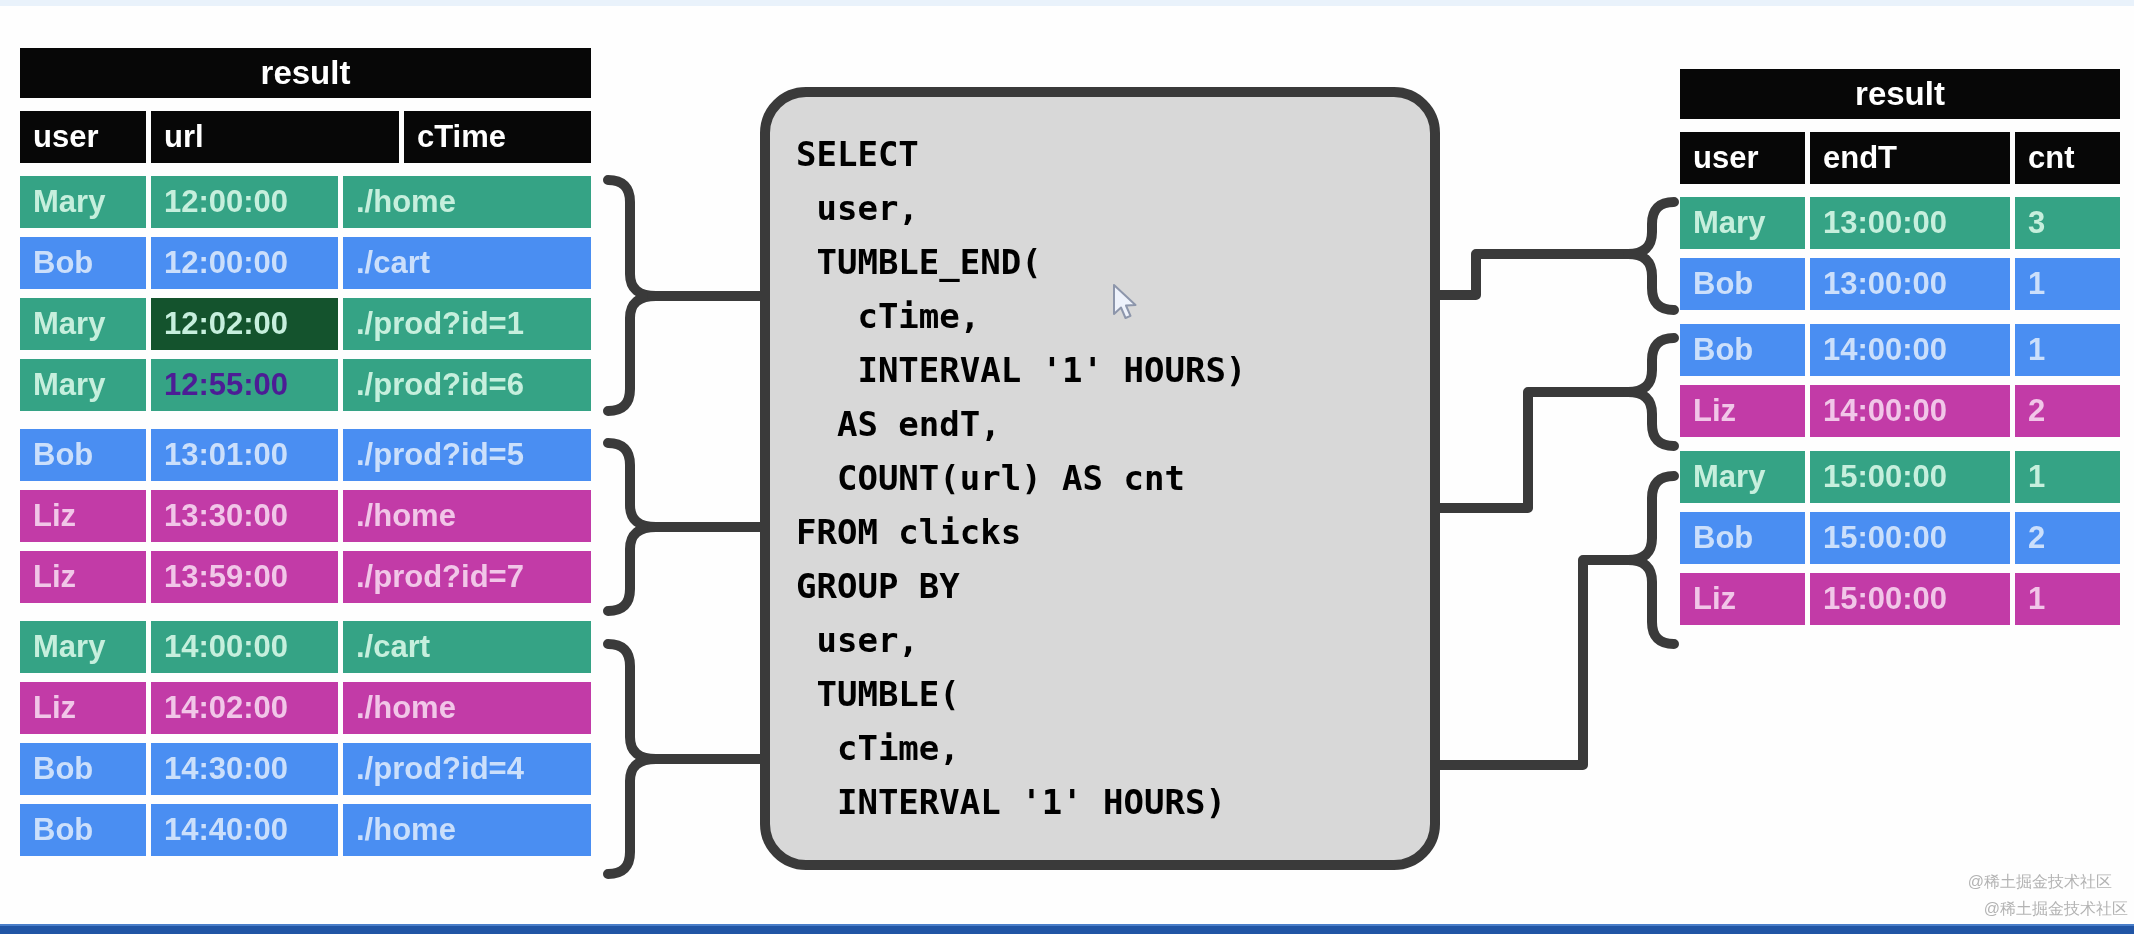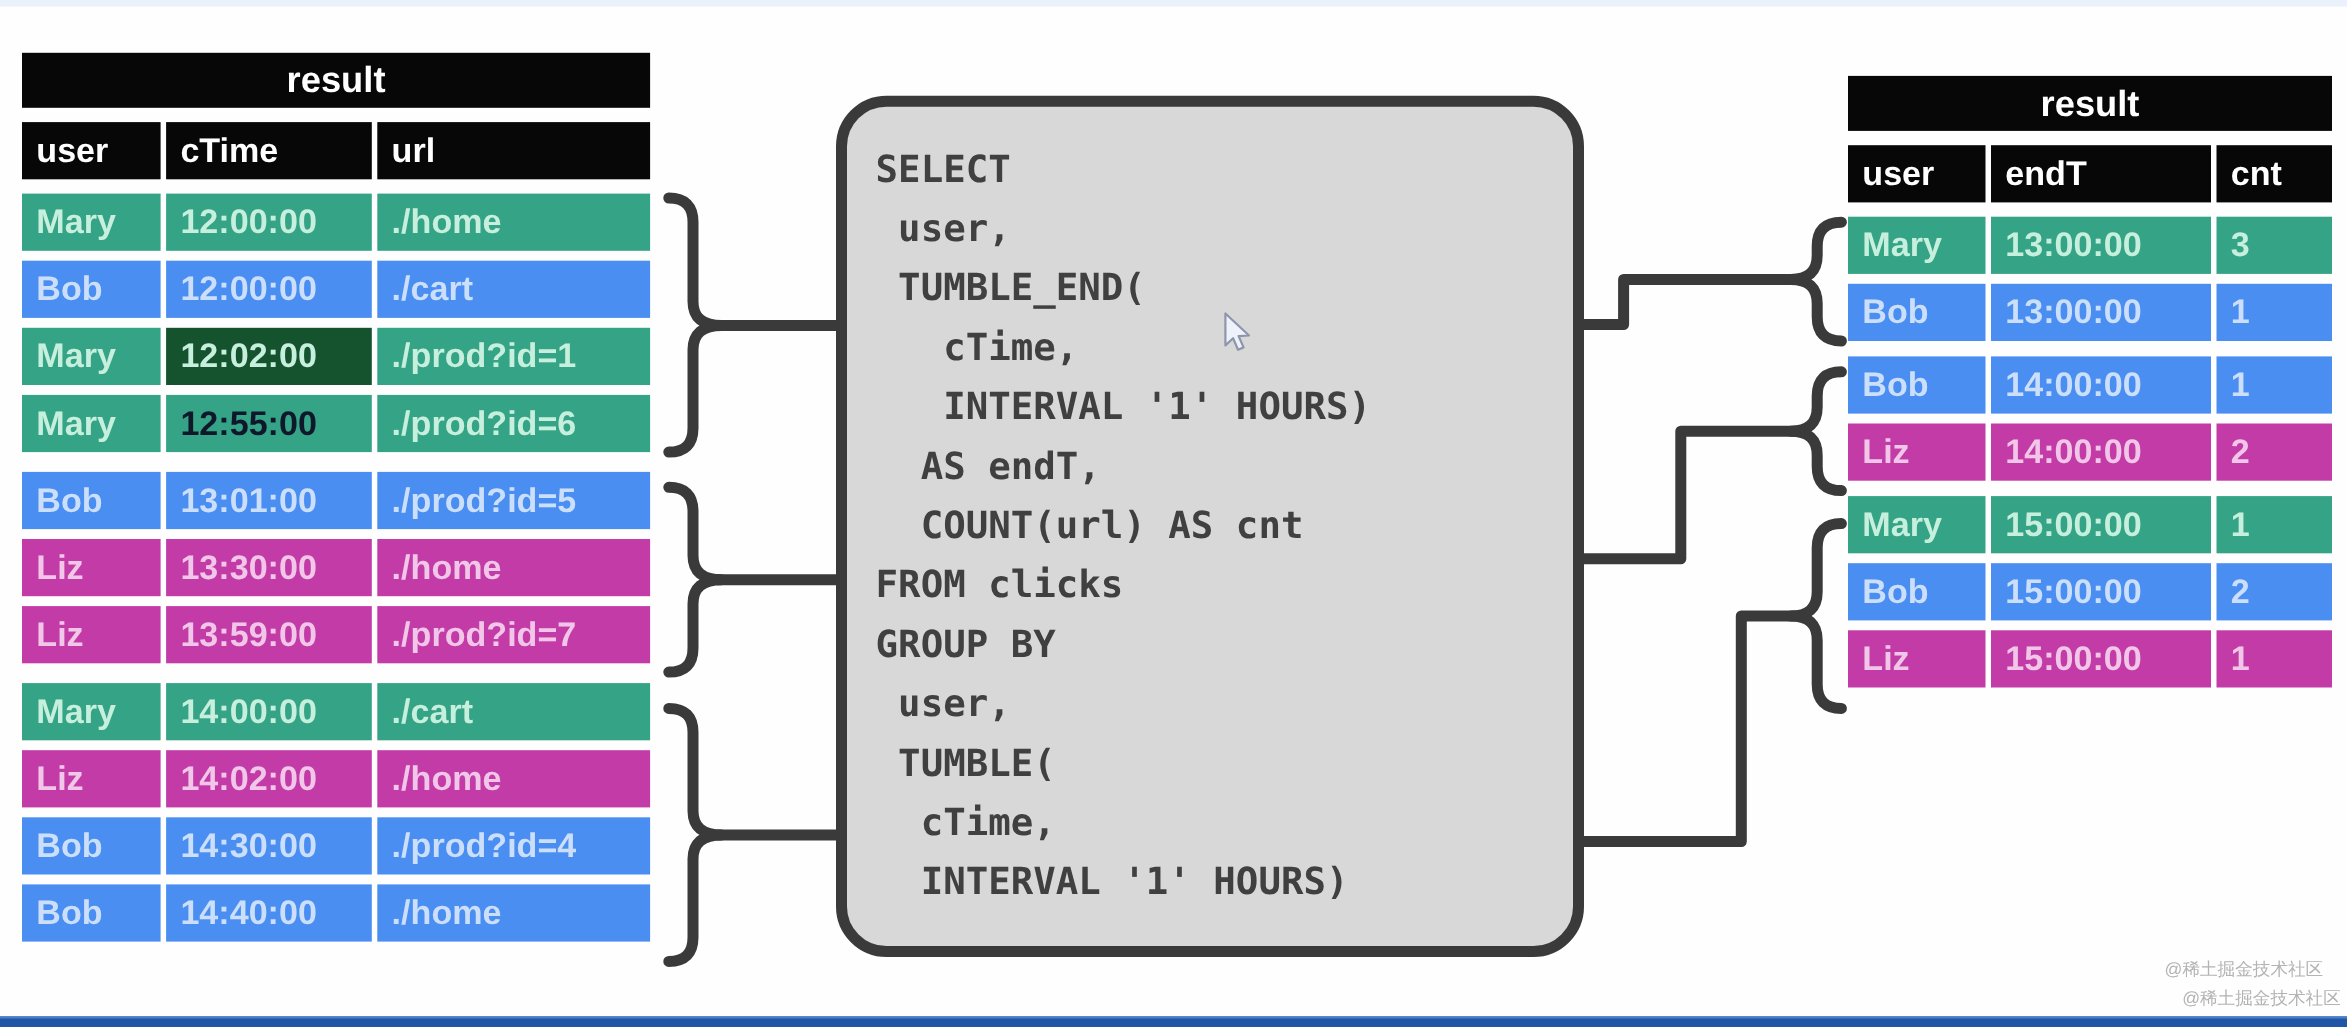--- a/index.html
+++ b/index.html
@@ -39,21 +39,21 @@
   .result .col2{flex:1;}
 
   
   .sql-box{
     position:absolute;left:760px;top:87px;width:680px;height:783px;
     background:#d8d8d8;border:10px solid #3a3a3a;border-radius:46px;box-sizing:border-box;
   }
   .sql-box pre{
     margin:0;padding:30px 0 0 26px;
     font-family:"DejaVu Sans Mono",monospace;font-weight:bold;
-    font-size:34px;line-height:54px;color:#404040;white-space:pre;
+    font-size:34px;line-height:54px;color:#000000;white-space:pre;
   }
 
   
   .overlay{position:absolute;left:0;top:0;pointer-events:none;}
   .overlay path{fill:none;stroke:#3a3a3a;stroke-width:10;stroke-linecap:round;stroke-linejoin:round;}
 
   
   .cursor{position:absolute;left:1108px;top:282px;}
 
   
@@ -67,43 +67,43 @@
 <body>
 
 <div class="canvas">
 
   <div class="top-strip"></div>
 
   <div class="dtable clicks">
     <div class="title">result</div>
     <div class="hrow">
       <div class="hcell col0">user</div>
+      <div class="hcell col2">url</div>
       <div class="hcell col1">cTime</div>
-      <div class="hcell col2">url</div>
     </div>
     <div>
         <div class="group">
           <div class="row">
             <div class="cell col0" style="background: rgb(53, 163, 133); color: rgb(198, 239, 221);">Mary</div>
             <div class="cell col1" style="background: rgb(53, 163, 133); color: rgb(198, 239, 221);">12:00:00</div>
             <div class="cell col2" style="background: rgb(53, 163, 133); color: rgb(198, 239, 221);">./home</div>
           </div>
           <div class="row">
             <div class="cell col0" style="background: rgb(74, 142, 242); color: rgb(203, 223, 251);">Bob</div>
             <div class="cell col1" style="background: rgb(74, 142, 242); color: rgb(203, 223, 251);">12:00:00</div>
             <div class="cell col2" style="background: rgb(74, 142, 242); color: rgb(203, 223, 251);">./cart</div>
           </div>
           <div class="row">
             <div class="cell col0" style="background: rgb(53, 163, 133); color: rgb(198, 239, 221);">Mary</div>
             <div class="cell col1" style="background: #14532d; color: rgb(198, 239, 221);">12:02:00</div>
             <div class="cell col2" style="background: rgb(53, 163, 133); color: rgb(198, 239, 221);">./prod?id=1</div>
           </div>
           <div class="row">
             <div class="cell col0" style="background: rgb(53, 163, 133); color: rgb(198, 239, 221);">Mary</div>
-            <div class="cell col1" style="background: rgb(53, 163, 133); color: #0f172a;">12:55:00</div>
+            <div class="cell col1" style="background: rgb(53, 163, 133); color: #4c1d95;">12:55:00</div>
             <div class="cell col2" style="background: rgb(53, 163, 133); color: rgb(198, 239, 221);">./prod?id=6</div>
           </div>
         </div>
         <div class="group">
           <div class="row">
             <div class="cell col0" style="background: rgb(74, 142, 242); color: rgb(203, 223, 251);">Bob</div>
             <div class="cell col1" style="background: rgb(74, 142, 242); color: rgb(203, 223, 251);">13:01:00</div>
             <div class="cell col2" style="background: rgb(74, 142, 242); color: rgb(203, 223, 251);">./prod?id=5</div>
           </div>
           <div class="row">

